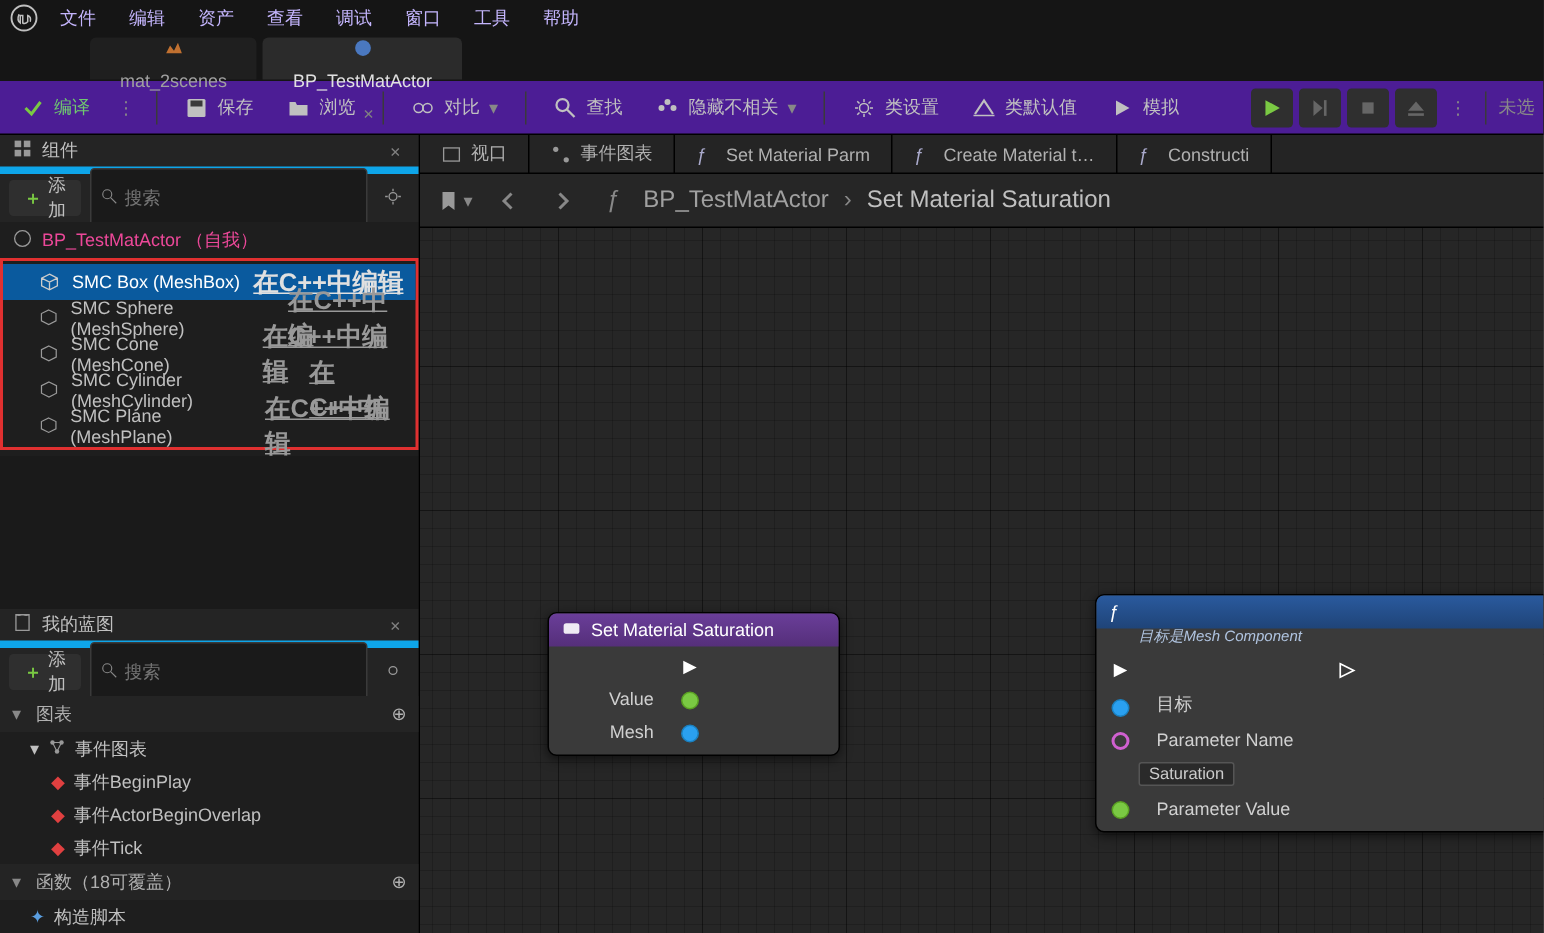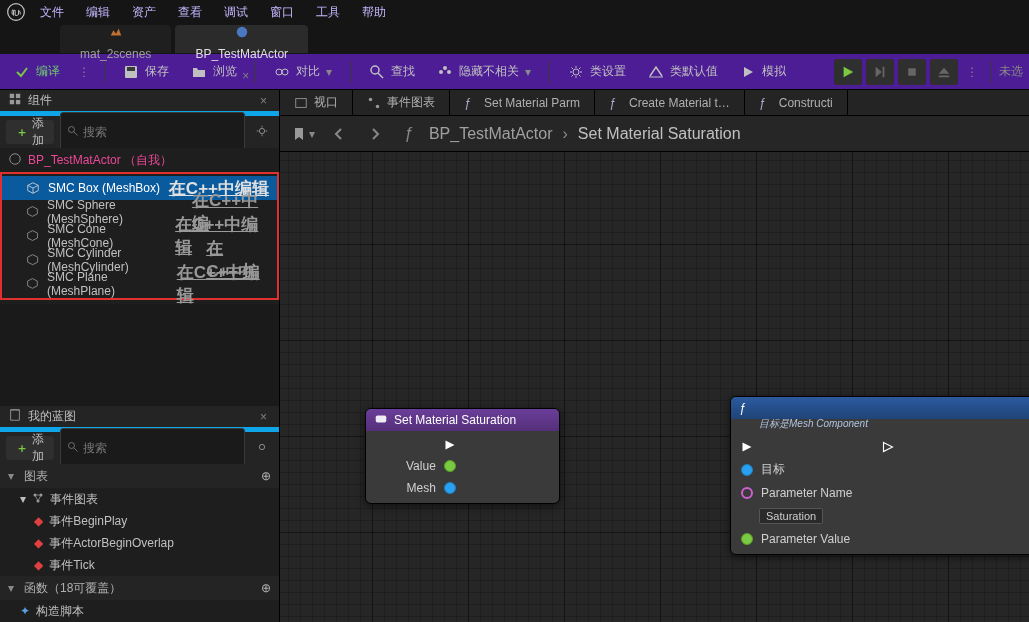--- a/index.html
+++ b/index.html
@@ -97,21 +97,21 @@
 
 
 .node { position: absolute; background: #3a3a3a; border: 1px solid #000; border-radius: 6px; box-shadow: 0 2px 8px rgba(0,0,0,0.6); }
 .node-header { height: 22px; display: flex; align-items: center; padding: 0 8px; gap: 6px; border-radius: 5px 5px 0 0; color: #fff; font-weight: 500; }
 .node-header.purple { background: linear-gradient(#6a3e99, #552f7a); }
 .node-header.blue { background: linear-gradient(#2a5a9e, #1f4478); }
 .node-sub { font-size: 10px; color: #b0c4e0; font-style: italic; padding: 0 8px 2px 28px; margin-top: -2px; }
 .node-body { padding: 8px 10px; display: flex; gap: 30px; }
 .pins-left, .pins-right { display: flex; flex-direction: column; gap: 8px; }
 .pins-right { align-items: flex-end; }
-.pin { display: flex; align-items: center; gap: 8px; font-size: 11px; color: #d0d0d0; }
+.pin { display: flex; align-items: flex-end; gap: 18px; font-size: 11px; color: #d0d0d0; }
 .pin-shape { width: 12px; height: 12px; }
 .exec-tri { fill: #ffffff; }
 .pin-circle { border-radius: 50%; }
 .pc-green { background: #7ac943; border: 1px solid #5aa023; }
 .pc-blue { background: #2aa0f0; border: 1px solid #1a80c0; }
 .pc-hollow-pink { border: 2px solid #d060d0; border-radius: 50%; background: #3a3a3a; }
 .pin-val { background: #2a2a2a; border: 1px solid #555; padding: 1px 6px; border-radius: 2px; color: #ccc; font-size: 11px; }
 
 .node1 { left: 85px; top: 256px; width: 195px; }
 .node2 { left: 450px; top: 244px; width: 310px; }

